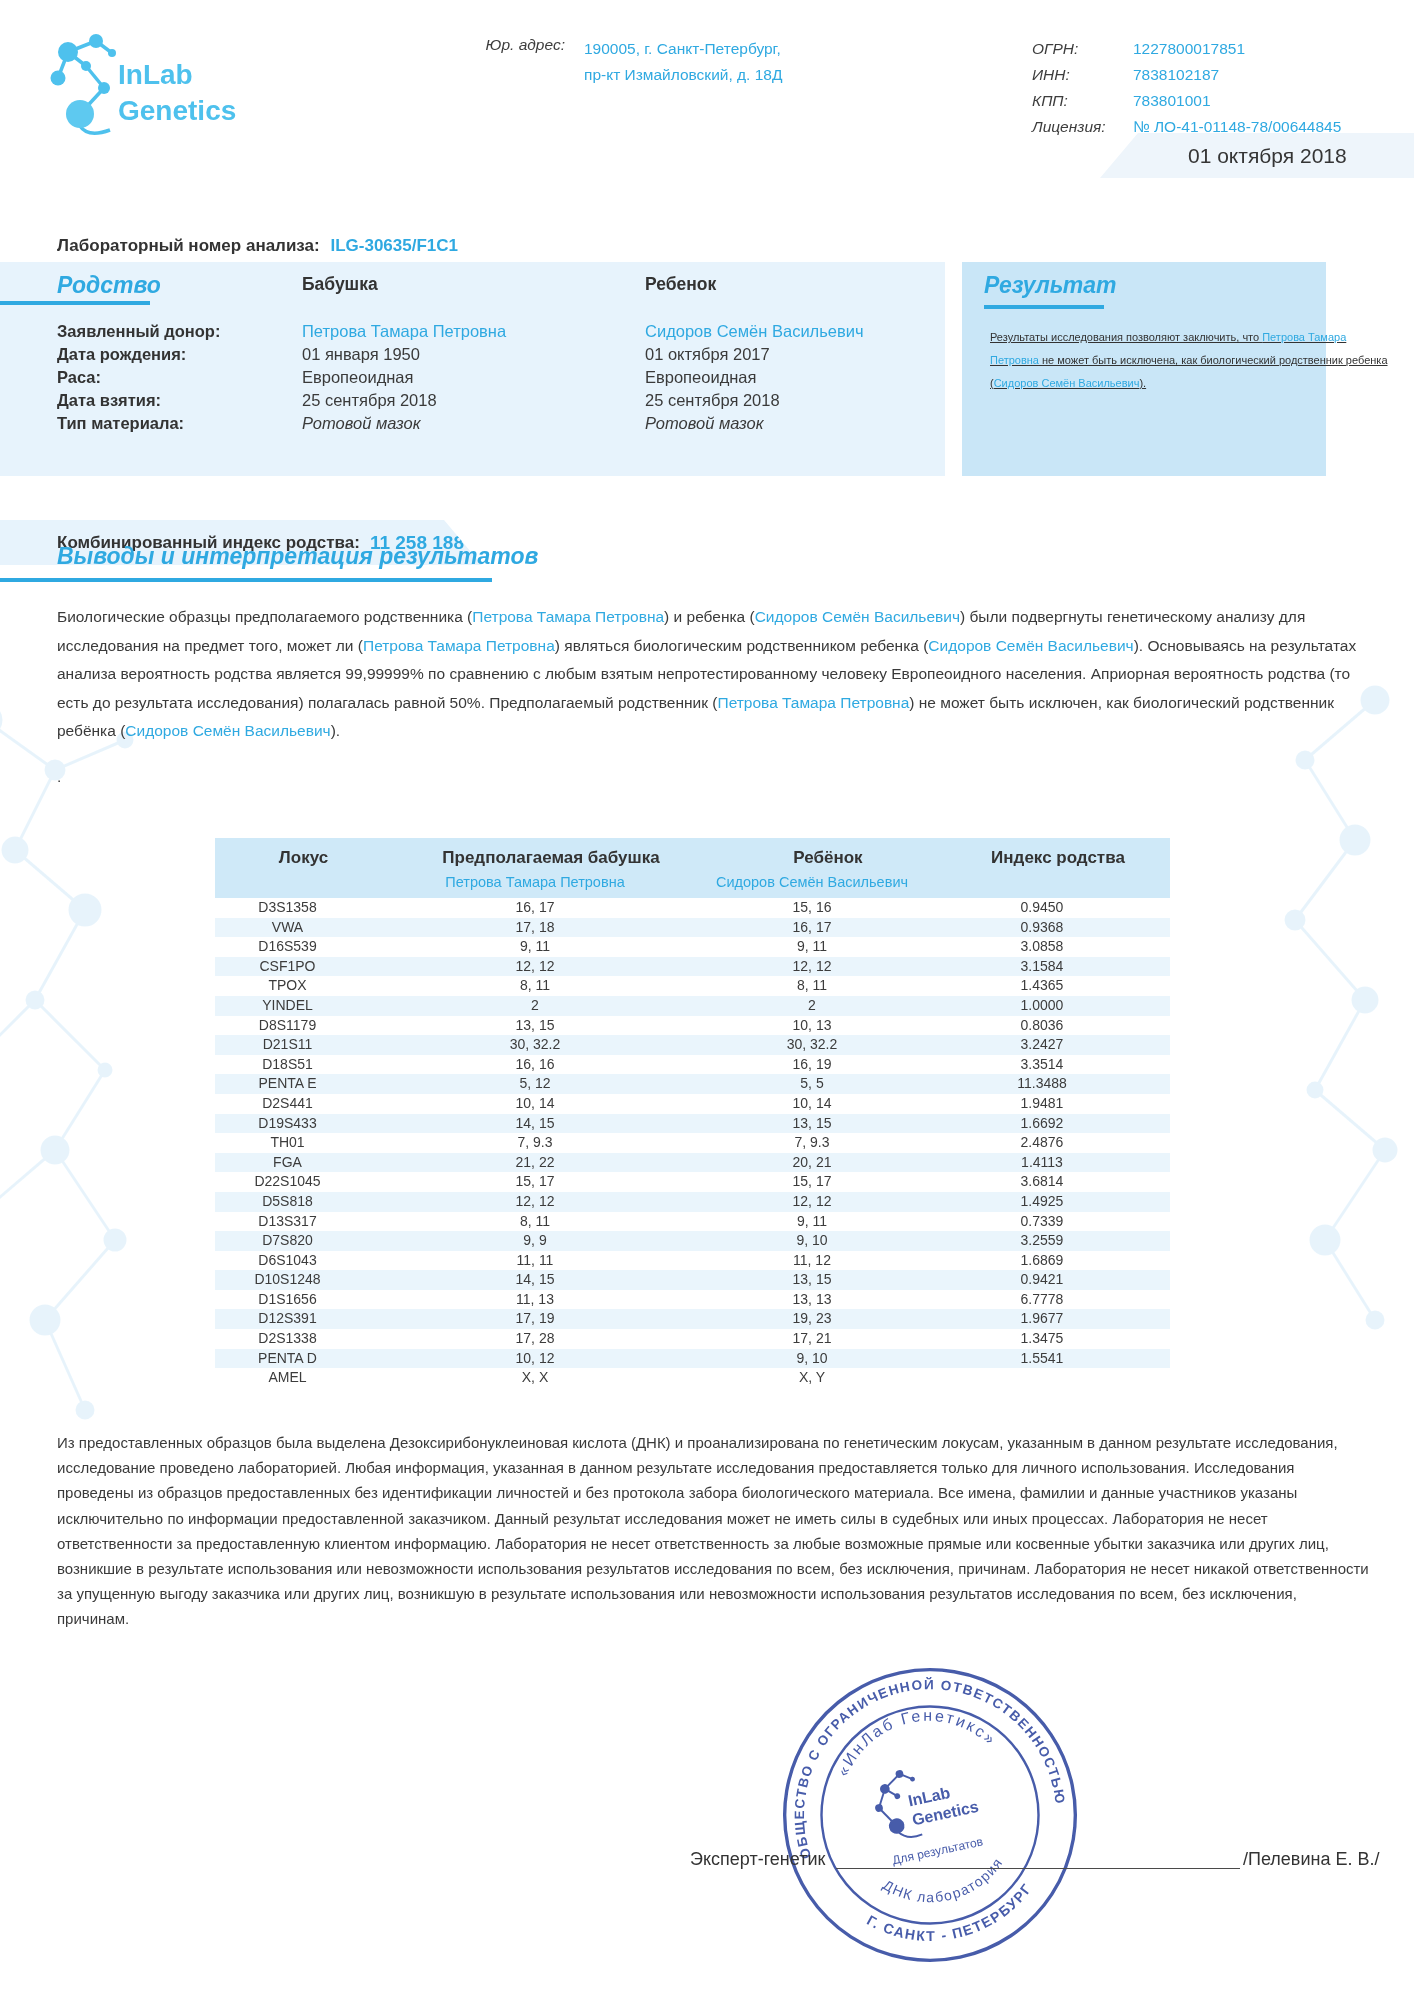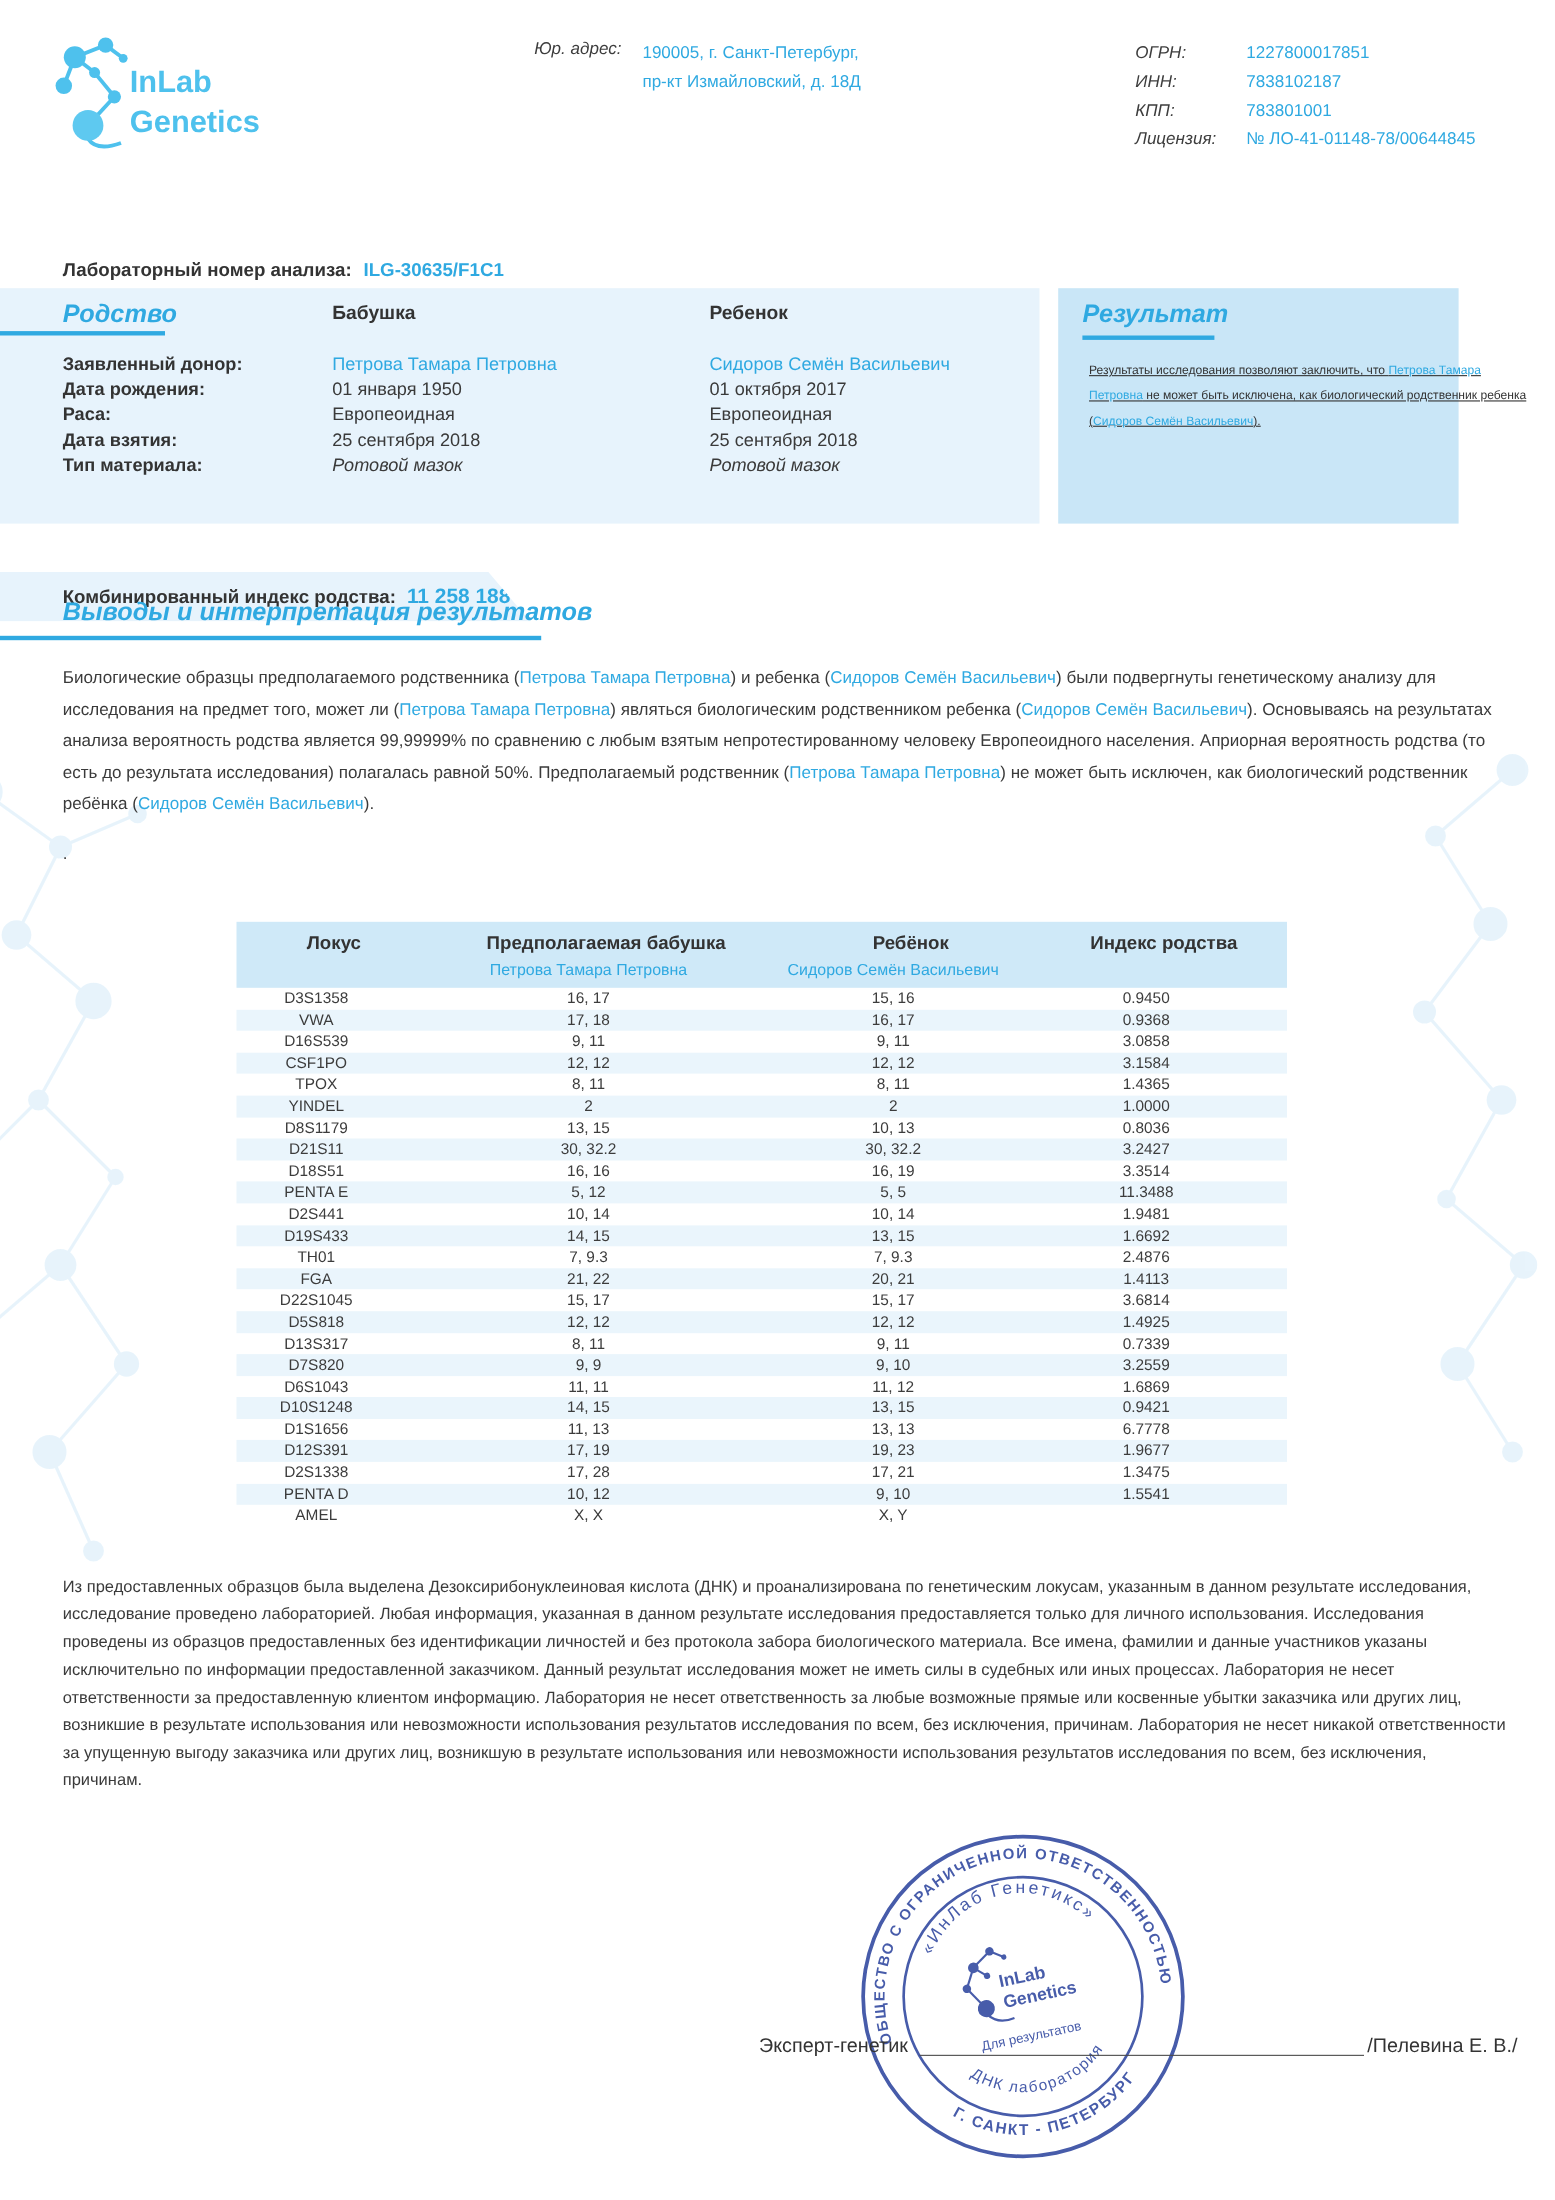--- a/index.html
+++ b/index.html
@@ -193,20 +193,23 @@
         <span class="reg-label">КПП:</span>
         <span class="reg-value">783801001</span>
       </div>
 
       <div class="reg-row">
         <span class="reg-label">Лицензия:</span>
         <span class="reg-value">№ ЛО-41-01148-78/00644845</span>
       </div>
     </div>
 
+  <div class="abs date-band">
+    <span>01 октября 2018</span>
+  </div>
 
   <div class="abs lab-number">
     <span>Лабораторный номер анализа:</span>
     <span class="accent">ILG-30635/F1C1</span>
   </div>
 
   <div class="abs rel-panel">
     <div class="abs section-h rel-h">Родство</div>
     <div class="abs rel-underline"></div>
     <div class="abs col-h c1">Бабушка</div>

